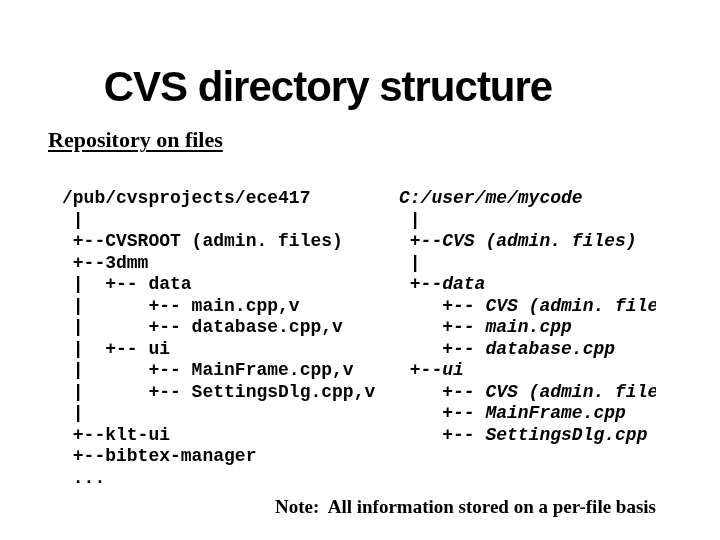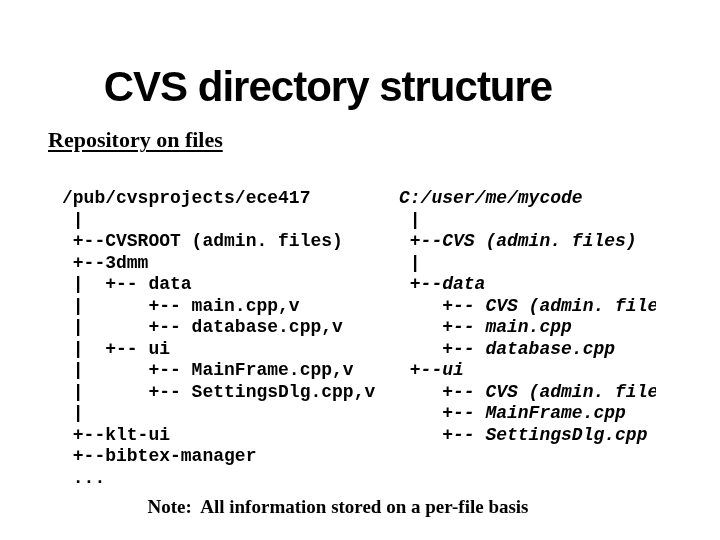--- a/index.html
+++ b/index.html
@@ -60,21 +60,21 @@
     white-space: pre;
     color: #000000;
   }
   .tree.left  { left: 45px; margin-left: 17px; }
   .tree.right { left: 399px; font-style: italic; }
   .note {
     position: absolute;
     top: 497px;
     left: 20px;
     right: 0;
-    text-align: center;
+    text-align: right;
     font-family: "Liberation Serif", serif;
     font-weight: bold;
     font-size: 19px;
     line-height: 1.1;
     white-space: pre;
     color: #000000;
   }
 </style>
 </head>
 <body style="background: rgb(255, 255, 255);">

